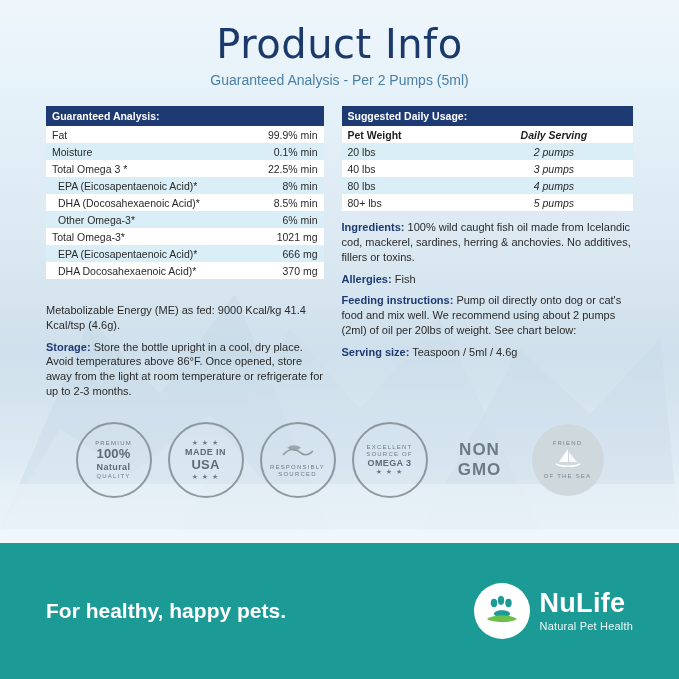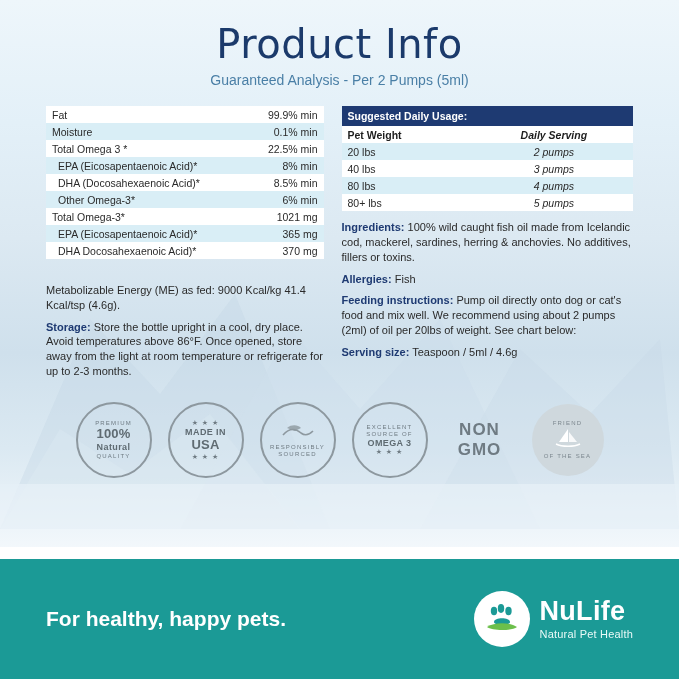--- a/index.html
+++ b/index.html
@@ -160,21 +160,21 @@
     color: #7d888f;
   }
   .stars { font-size: 7px; letter-spacing: 1px; color:#6f7b83;}
   .curvetop { font-size: 6px; letter-spacing: 1.2px; }
 
   .footer {
     position: absolute;
     left: 0;
     bottom: 0;
     width: 679px;
-    height: 120px;
+    height: 136px;
     background: #1b9a96;
     display: flex;
     align-items: center;
     justify-content: space-between;
     padding: 0 46px;
     box-sizing: border-box;
   }
   .tagline {
     color: #ffffff;
     font-size: 21px;
@@ -235,20 +235,23 @@
   <div class="header">
     <div class="title">Product Info</div>
     <div class="subtitle">Guaranteed Analysis - Per 2 Pumps (5ml)</div>
   </div>
 
   <div class="columns">
 
     <div class="col-left">
       <table class="tbl">
         <tbody>
+          <tr class="hdr">
+            <td colspan="2">Guaranteed Analysis:</td>
+          </tr>
           <tr class="plain">
             <td>Fat</td>
             <td class="right">99.9% min</td>
           </tr>
           <tr class="alt">
             <td>Moisture</td>
             <td class="right">0.1% min</td>
           </tr>
           <tr class="plain">
             <td>Total Omega 3 *</td>
@@ -265,21 +268,21 @@
           <tr class="alt">
             <td class="indent">Other Omega-3*</td>
             <td class="right">6% min</td>
           </tr>
           <tr class="plain">
             <td>Total Omega-3*</td>
             <td class="right">1021 mg</td>
           </tr>
           <tr class="alt">
             <td class="indent">EPA (Eicosapentaenoic Acid)*</td>
-            <td class="right">365 mg</td>
+            <td class="right">666 mg</td>
           </tr>
           <tr class="plain">
             <td class="indent">DHA Docosahexaenoic Acid)*</td>
             <td class="right">370 mg</td>
           </tr>
         </tbody>
       </table>
 
       <div class="block">
         <p>

